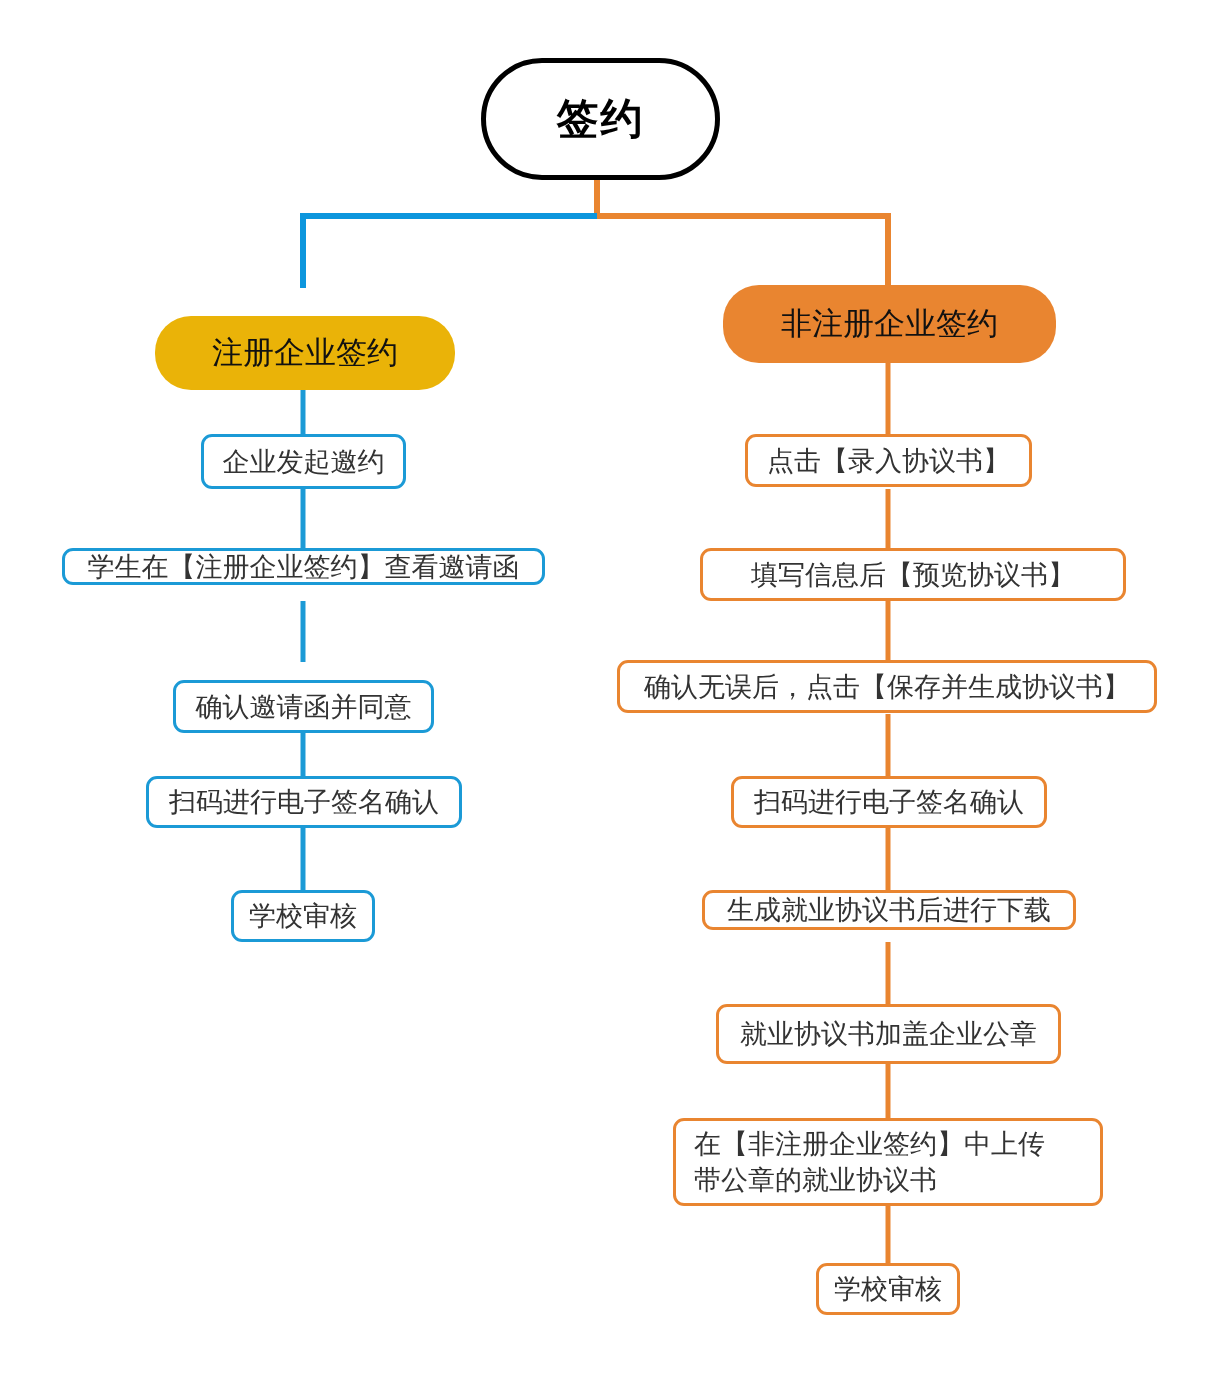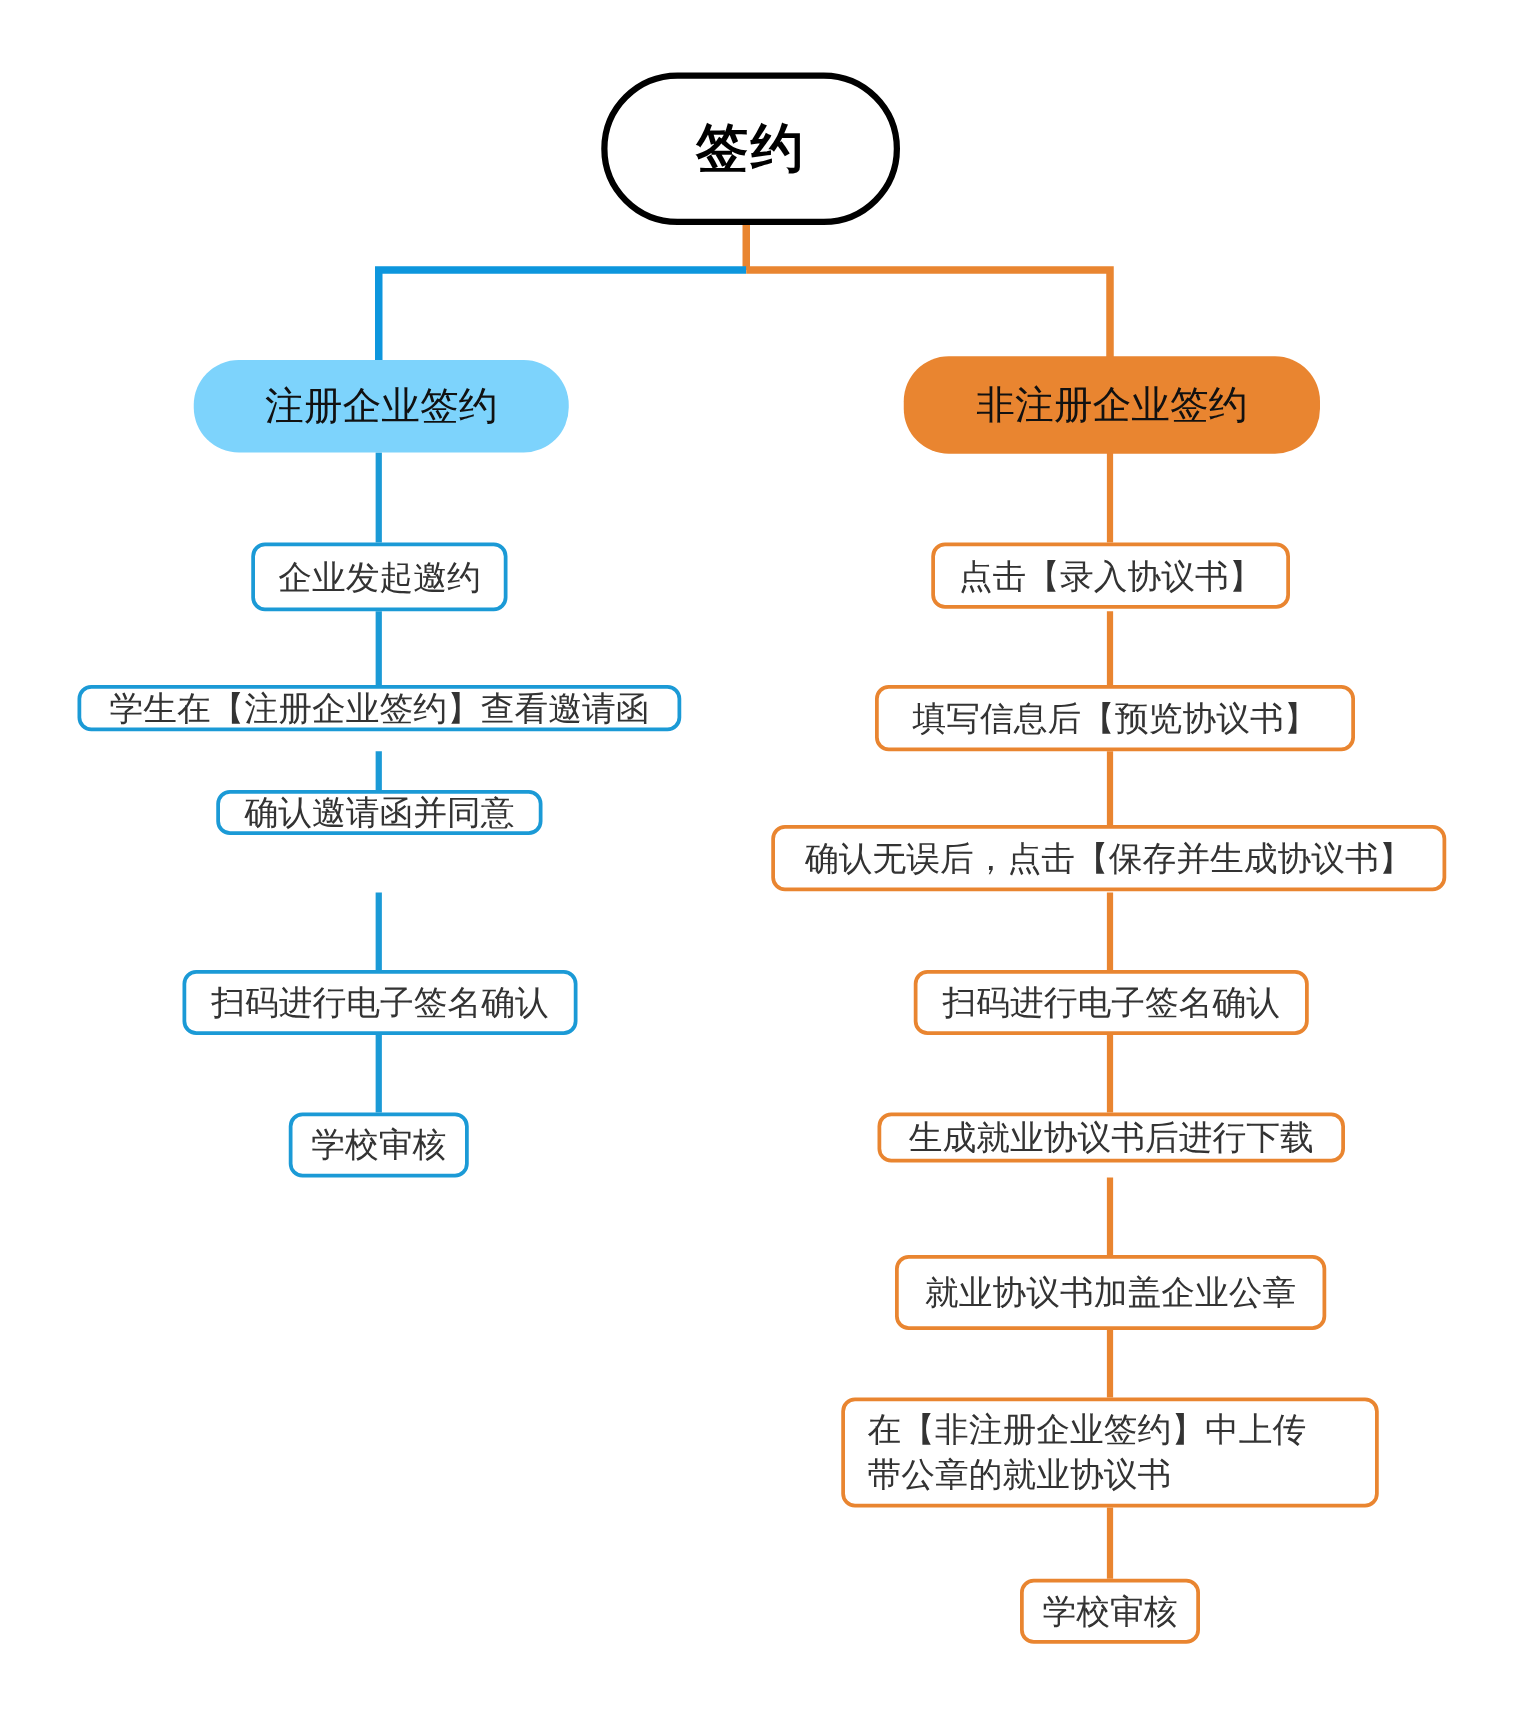--- a/index.html
+++ b/index.html
@@ -50,21 +50,21 @@
     letter-spacing: 2px;
   }
 
   
   .node.pill {
     border: none;
     border-radius: 36px;
     font-size: 31px;
     color: #111111;
   }
-  .node.pill.blue  { background: #7dd3fc; }
+  .node.pill.blue  { background: #eab308; margin-top: 28px; }
   .node.pill.orange{ background: #e98530; }
 
   
   .node.step {
     border-radius: 11px;
     font-size: 27px;
     padding: 0 14px;
   }
   .node.step.blue   { border: 3px solid #1b9ad6; }
   .node.step.orange { border: 3px solid #e98530; }
@@ -103,31 +103,31 @@
   </svg>
 
   <div class="node root" style="left:481px; top:58px; width:239px; height:122px;">签约</div>
 
   <div class="node pill blue" style="left:155px; top:288px; width:300px; height:74px;">注册企业签约</div>
 
   <div class="node step blue" style="left:201px; top:434px; width:205px; height:55px;">企业发起邀约</div>
 
   <div class="node step blue" style="left:62px; top:548px; width:483px; height:37px;">学生在【注册企业签约】查看邀请函</div>
 
-  <div class="node step blue" style="left:173px; top:632px; width:261px; height:36px;">确认邀请函并同意</div>
+  <div class="node step blue" style="left:173px; top:680px; width:261px; height:53px;">确认邀请函并同意</div>
 
   <div class="node step blue" style="left:146px; top:776px; width:316px; height:52px;">扫码进行电子签名确认</div>
 
   <div class="node step blue" style="left:231px; top:890px; width:144px; height:52px;">学校审核</div>
 
   <div class="node pill orange" style="left:723px; top:285px; width:333px; height:78px;">非注册企业签约</div>
 
   <div class="node step orange" style="left:745px; top:434px; width:287px; height:53px;">点击【录入协议书】</div>
 
-  <div class="node step orange" style="left:700px; top:548px; width:384px; height:53px;">填写信息后【预览协议书】</div>
+  <div class="node step orange" style="left:700px; top:548px; width:426px; height:53px;">填写信息后【预览协议书】</div>
 
   <div class="node step orange" style="left:617px; top:660px; width:540px; height:53px;">确认无误后，点击【保存并生成协议书】</div>
 
   <div class="node step orange" style="left:731px; top:776px; width:316px; height:52px;">扫码进行电子签名确认</div>
 
   <div class="node step orange" style="left:702px; top:890px; width:374px; height:40px;">生成就业协议书后进行下载</div>
 
   <div class="node step orange" style="left:716px; top:1004px; width:345px; height:60px;">就业协议书加盖企业公章</div>
 
   <div class="node step orange multiline" style="left:673px; top:1118px; width:430px; height:88px;">在【非注册企业签约】中上传

